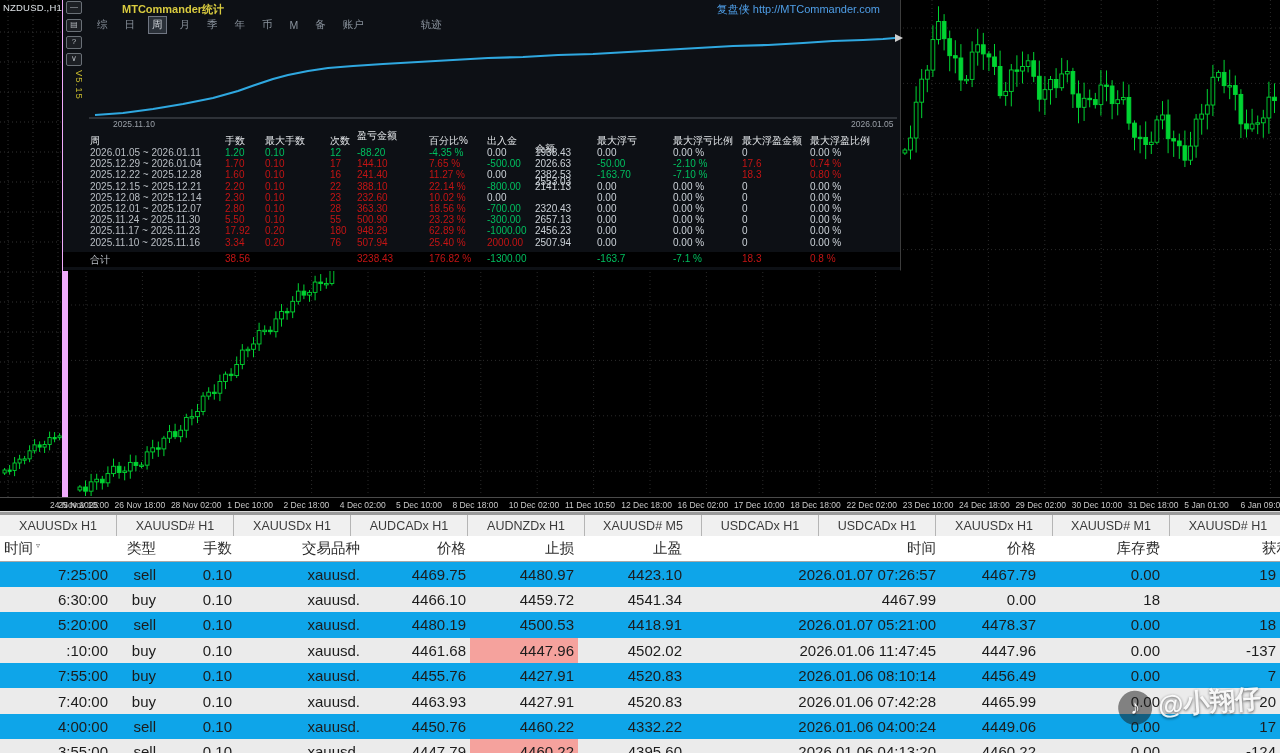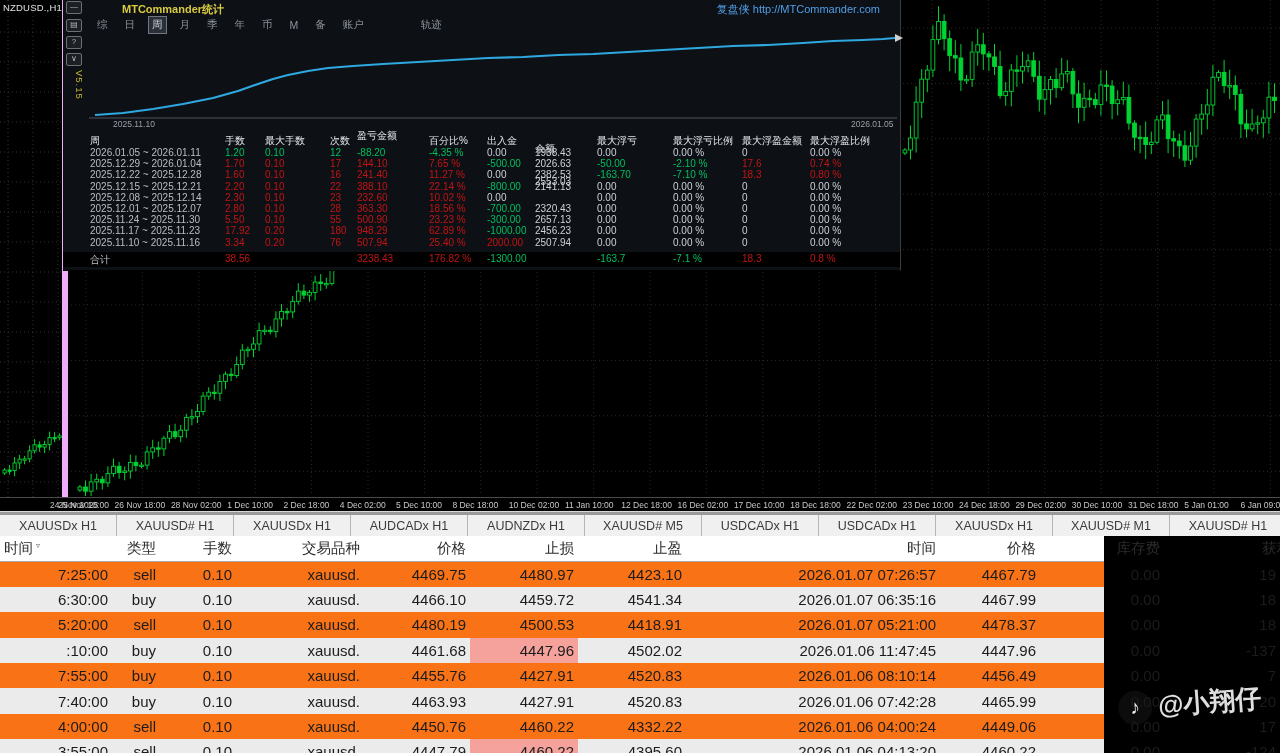--- a/index.html
+++ b/index.html
@@ -38,21 +38,21 @@
   #date-axis{position:absolute;left:0;top:497px;width:1280px;height:14px;background:#000;
              border-top:1px solid #4a4a4a;}
   .ax-label{position:absolute;top:2px;font-size:8.5px;color:#c8c8c8;white-space:nowrap;}
   
   #splitter{position:absolute;left:0;top:511px;width:1280px;height:4px;background:#9a9a9a;
             border-top:1px solid #d9d9d9;border-bottom:1px solid #6e6e6e;}
   #tabbar{position:absolute;left:0;top:515px;width:1280px;height:21px;background:#f0f0f0;display:flex;}
   .tab{flex:0 0 116px;font-size:12.5px;color:#3a3a3a;text-align:center;line-height:22px;
        border-right:1px solid #b5b5b5;white-space:nowrap;overflow:hidden;cursor:pointer;}
   
-  #orders{position:absolute;left:0;top:536px;width:1104px;height:217px;background:#f97316;}
+  #orders{position:absolute;left:0;top:536px;width:1280px;height:217px;background:#0ea5e9;}
   .o-row{display:grid;grid-template-columns:112px 48px 76px 128px 106px 108px 108px 254px 100px 124px 116px;
          height:25.4px;align-items:center;}
   .o-head{height:24.5px;background:#fff;border-bottom:1px solid #a8a8a8;font-size:14.5px;color:#222;}
   .o-cell{text-align:right;padding-right:4px;font-size:15px;color:#1c1c1c;white-space:nowrap;
           height:100%;display:flex;align-items:center;justify-content:flex-end;}
   .o-head .o-cell{font-size:14.5px;color:#2b2b2b;}
   .o-cell.first{justify-content:flex-start;padding-left:4px;}
   .o-head .o-cell.profit-h{justify-content:flex-start;padding-left:98px;overflow:visible;}
   .sort-glyph{font-size:8px;color:#666;margin-left:3px;position:relative;top:-3px;}
   .r-even{background:#ebebeb;}
@@ -551,21 +551,21 @@
       <span class="ax-label" style="left: 2px; margin-left: 48px;">24 Nov 2025</span>
       <span class="ax-label" style="left: 58.3px;">25 Nov 10:00</span>
       <span class="ax-label" style="left: 114.6px;">26 Nov 18:00</span>
       <span class="ax-label" style="left: 170.9px;">28 Nov 02:00</span>
       <span class="ax-label" style="left: 227.2px;">1 Dec 10:00</span>
       <span class="ax-label" style="left: 283.5px;">2 Dec 18:00</span>
       <span class="ax-label" style="left: 339.8px;">4 Dec 02:00</span>
       <span class="ax-label" style="left: 396.1px;">5 Dec 10:00</span>
       <span class="ax-label" style="left: 452.4px;">8 Dec 18:00</span>
       <span class="ax-label" style="left: 508.7px;">10 Dec 02:00</span>
-      <span class="ax-label" style="left: 565px;">11 Jan 10:00</span>
+      <span class="ax-label" style="left: 565px;">11 Dec 10:50</span>
       <span class="ax-label" style="left: 621.3px;">12 Dec 18:00</span>
       <span class="ax-label" style="left: 677.6px;">16 Dec 02:00</span>
       <span class="ax-label" style="left: 733.9px;">17 Dec 10:00</span>
       <span class="ax-label" style="left: 790.2px;">18 Dec 18:00</span>
       <span class="ax-label" style="left: 846.5px;">22 Dec 02:00</span>
       <span class="ax-label" style="left: 902.8px;">23 Dec 10:00</span>
       <span class="ax-label" style="left: 959.1px;">24 Dec 18:00</span>
       <span class="ax-label" style="left: 1015.4px;">29 Dec 02:00</span>
       <span class="ax-label" style="left: 1071.7px;">30 Dec 10:00</span>
       <span class="ax-label" style="left: 1128px;">31 Dec 18:00</span>
@@ -615,21 +615,20 @@
         <div class="o-cell">19</div>
       </div>
       <div class="o-row r-even">
         <div class="o-cell">6:30:00</div>
         <div class="o-cell">buy</div>
         <div class="o-cell">0.10</div>
         <div class="o-cell">xauusd.</div>
         <div class="o-cell">4466.10</div>
         <div class="o-cell">4459.72</div>
         <div class="o-cell">4541.34</div>
-        <div class="o-cell">2026.01.07 06:35:16</div>
         <div class="o-cell">4467.99</div>
         <div class="o-cell">0.00</div>
         <div class="o-cell">18</div>
       </div>
       <div class="o-row">
         <div class="o-cell">5:20:00</div>
         <div class="o-cell">sell</div>
         <div class="o-cell">0.10</div>
         <div class="o-cell">xauusd.</div>
         <div class="o-cell">4480.19</div>

